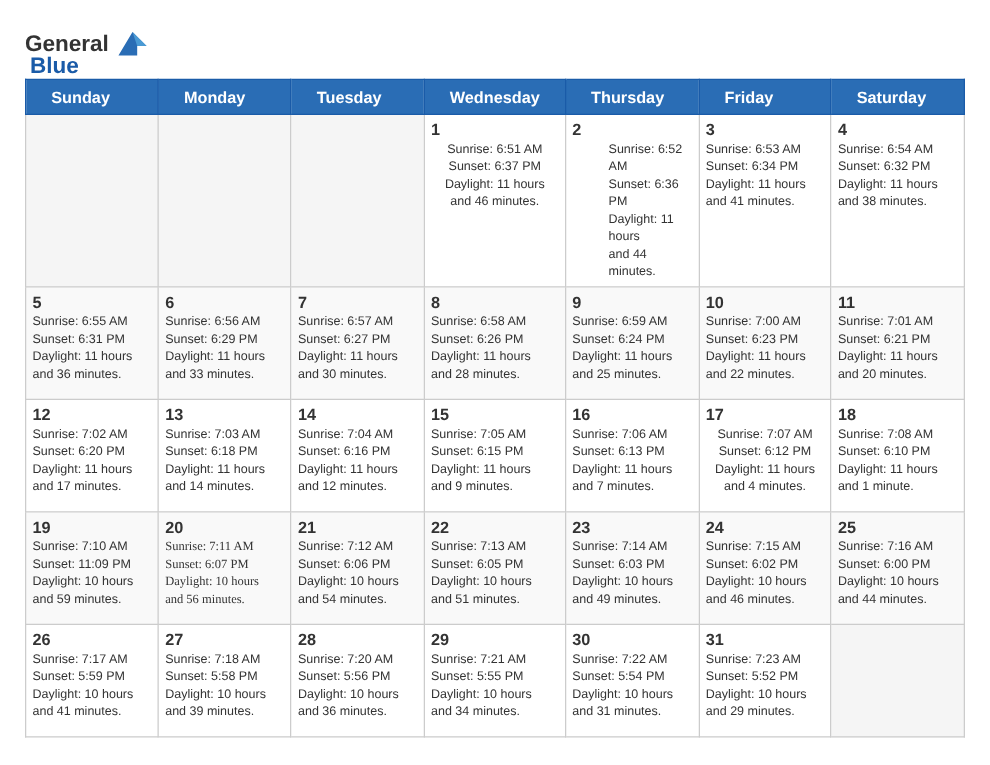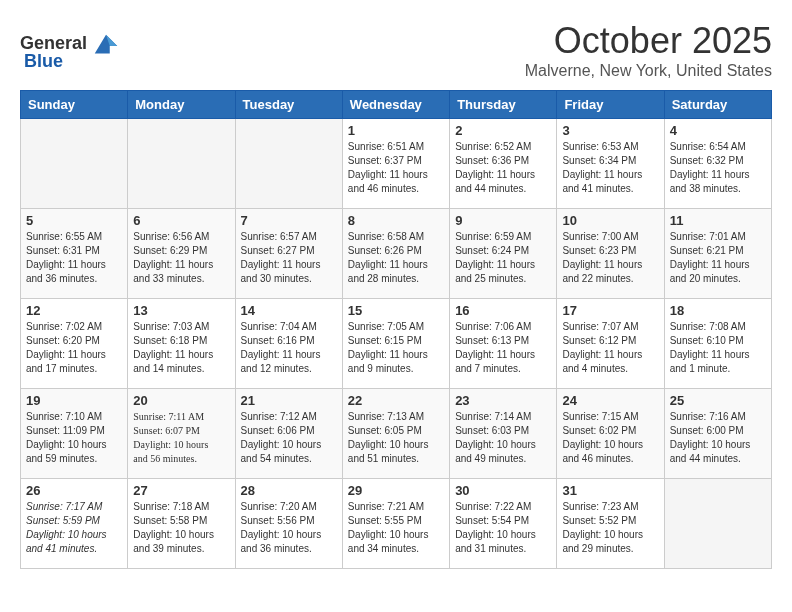--- a/index.html
+++ b/index.html
@@ -6,22 +6,21 @@
     body {
       font-family: Arial, sans-serif;
       background: #fff;
       width: 792px;
       min-height: 612px;
       padding: 20px;
     }
     .header {
       display: flex;
       justify-content: space-between;
-      align-items: center;
-      margin-bottom: 10px;
+      align-items: flex-end;
       gap: 44px;
     }
     .logo {
       display: flex;
       align-items: center;
     }
     .logo-text-general {
       font-size: 18px;
       font-weight: bold;
       color: #333;
@@ -49,21 +48,21 @@
       color: #555;
     }
     .calendar {
       width: 100%;
       border-collapse: collapse;
       border: 1px solid #ccc;
     }
     .calendar th {
       background-color: #2a6db5;
       color: white;
-      padding: 6px 7px;
+      padding: 6px 20px;
       font-size: 13px;
       font-weight: bold;
       text-align: left;
       border: 1px solid #1a5ba8;
     }
     .calendar td {
       border: 1px solid #ccc;
       vertical-align: top;
       padding: 4px 5px;
       width: calc(100%/7);
@@ -98,24 +97,20 @@
       <div style="display:flex;align-items:center;">
         <span class="logo-text-general">General</span>
         <svg class="logo-icon" viewBox="0 0 40 35" xmlns="http://www.w3.org/2000/svg">
           <polygon points="5,30 20,5 35,20 25,20 25,30" fill="#2a6db5"></polygon>
           <polygon points="20,5 35,20 25,20" fill="#4a9ad4"></polygon>
         </svg>
       </div>
       <span class="logo-text-blue" style="margin-top:-8px;margin-left:4px;">Blue</span>
     </div>
   </div>
-  <div class="title-area">
-    <div class="month-title">October 2025</div>
-    <div class="location">Malverne, New York, United States</div>
-  </div>
 </div>
 
 <table class="calendar">
   <thead>
     <tr>
     <th>Sunday</th>
         <th>Monday</th>
         <th>Tuesday</th>
         <th>Wednesday</th>
         <th>Thursday</th>
@@ -123,28 +118,28 @@
         <th>Saturday</th>
       </tr>
   </thead>
   <tbody id="calendar-body">
   <tr>
         <td class="empty"></td>
         <td class="empty"></td>
         <td class="empty"></td>
         <td>
           <div class="day-number">1</div>
-          <div class="day-info" style="white-space: pre-line;">Sunrise: 6:51 AM
+          <div class="day-info" style="white-space: pre-line; text-align: center;">Sunrise: 6:51 AM
 Sunset: 6:37 PM
 Daylight: 11 hours
 and 46 minutes.</div>
         </td>
         <td>
           <div class="day-number">2</div>
-          <div class="day-info" style="white-space: pre-line;">Sunrise: 6:52 AM
+          <div class="day-info" style="white-space: pre-line; margin-left: 29px;">Sunrise: 6:52 AM
 Sunset: 6:36 PM
 Daylight: 11 hours
 and 44 minutes.</div>
         </td>
         <td>
           <div class="day-number">3</div>
           <div class="day-info" style="white-space: pre-line;">Sunrise: 6:53 AM
 Sunset: 6:34 PM
 Daylight: 11 hours
 and 41 minutes.</div>
@@ -239,21 +234,21 @@
         </td>
         <td>
           <div class="day-number">16</div>
           <div class="day-info" style="white-space: pre-line;">Sunrise: 7:06 AM
 Sunset: 6:13 PM
 Daylight: 11 hours
 and 7 minutes.</div>
         </td>
         <td>
           <div class="day-number">17</div>
-          <div class="day-info" style="white-space: pre-line;">Sunrise: 7:07 AM
+          <div class="day-info" style="white-space: pre-line; text-align: center;">Sunrise: 7:07 AM
 Sunset: 6:12 PM
 Daylight: 11 hours
 and 4 minutes.</div>
         </td>
         <td>
           <div class="day-number">18</div>
           <div class="day-info" style="white-space: pre-line;">Sunrise: 7:08 AM
 Sunset: 6:10 PM
 Daylight: 11 hours
 and 1 minute.</div>
@@ -306,21 +301,21 @@
           <div class="day-number">25</div>
           <div class="day-info" style="white-space: pre-line;">Sunrise: 7:16 AM
 Sunset: 6:00 PM
 Daylight: 10 hours
 and 44 minutes.</div>
         </td>
       </tr>
       <tr>
         <td>
           <div class="day-number">26</div>
-          <div class="day-info" style="white-space: pre-line; font-style: italic;">Sunrise: 7:17 AM
+          <div class="day-info" style="white-space: pre-line;">Sunrise: 7:17 AM
 Sunset: 5:59 PM
 Daylight: 10 hours
 and 41 minutes.</div>
         </td>
         <td>
           <div class="day-number">27</div>
           <div class="day-info" style="white-space: pre-line;">Sunrise: 7:18 AM
 Sunset: 5:58 PM
 Daylight: 10 hours
 and 39 minutes.</div>

